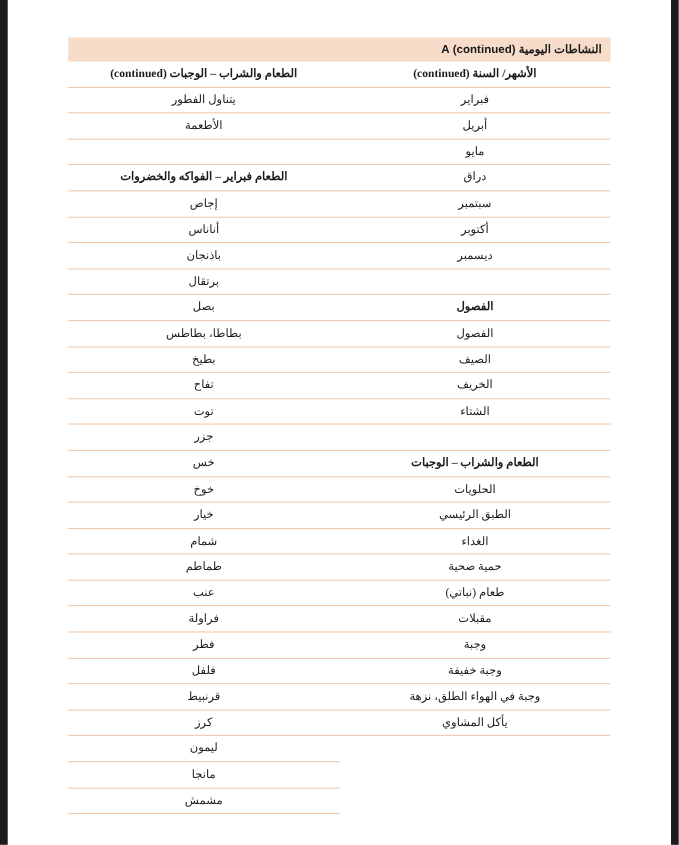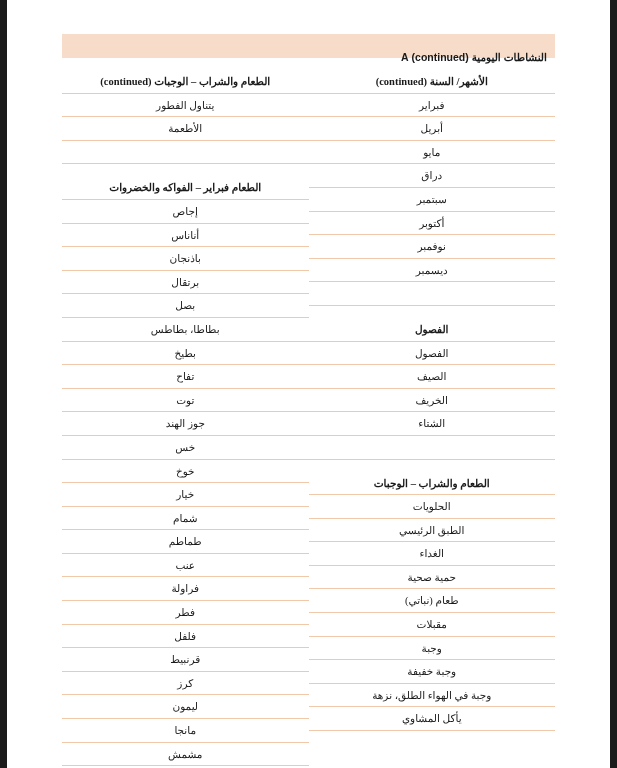--- a/index.html
+++ b/index.html
@@ -36,21 +36,21 @@
     left: 62px;
     right: 62px;
     top: 34px;
     bottom: 0;
   }
 
   .title-bar {
     background: #f7ddc9;
     height: 22px;
     line-height: 22px;
-    padding: 12px 8px;
+    padding: 0 8px;
     box-sizing: border-box;
     font-size: 10.5px;
     font-weight: bold;
     text-align: right;
     color: #1a1a1a;
     font-family: "Liberation Sans", sans-serif;
   }
   .title-bar .tag { font-weight: bold; }
 
   .columns {
@@ -71,21 +71,20 @@
     text-align: center;
     font-size: 10.5px;
     white-space: nowrap;
     overflow: hidden;
     box-sizing: border-box;
     color: #1b1b1b;
   }
   .row.head {
     font-weight: bold;
     border-bottom: 1px solid #f0c9ab;
-    margin-top: 12px;
   }
   .row.blank {
     border-bottom: 1px solid #f0c9ab;
   }
 </style>
 </head>
 <body>
 
 <div class="page">
   <div class="edge-left"></div>
@@ -102,21 +101,20 @@
 
       <div class="col col-right">
         <div class="row head">الأشهر/ السنة (continued)</div>
         <div id="right-rows">
             <div class="row">فبراير</div>
             <div class="row">أبريل</div>
             <div class="row">مايو</div>
             <div class="row">دراق</div>
             <div class="row">سبتمبر</div>
             <div class="row">أكتوبر</div>
-            <div class="row">نوفمبر</div>
             <div class="row">ديسمبر</div>
             <div class="row blank"></div>
             <div class="row head">الفصول</div>
             <div class="row">الفصول</div>
             <div class="row">الصيف</div>
             <div class="row">الخريف</div>
             <div class="row">الشتاء</div>
             <div class="row blank"></div>
             <div class="row head">الطعام والشراب – الوجبات</div>
             <div class="row">الحلويات</div>
@@ -141,21 +139,21 @@
             <div class="row head">الطعام فبراير – الفواكه والخضروات</div>
             <div class="row">إجاص</div>
             <div class="row">أناناس</div>
             <div class="row">باذنجان</div>
             <div class="row">برتقال</div>
             <div class="row">بصل</div>
             <div class="row">بطاطا، بطاطس</div>
             <div class="row">بطيخ</div>
             <div class="row">تفاح</div>
             <div class="row">توت</div>
-            <div class="row">جوز الهند</div>
+            <div class="row">جزر</div>
             <div class="row">خس</div>
             <div class="row">خوخ</div>
             <div class="row">خيار</div>
             <div class="row">شمام</div>
             <div class="row">طماطم</div>
             <div class="row">عنب</div>
             <div class="row">فراولة</div>
             <div class="row">فطر</div>
             <div class="row">فلفل</div>
             <div class="row">قرنبيط</div>

